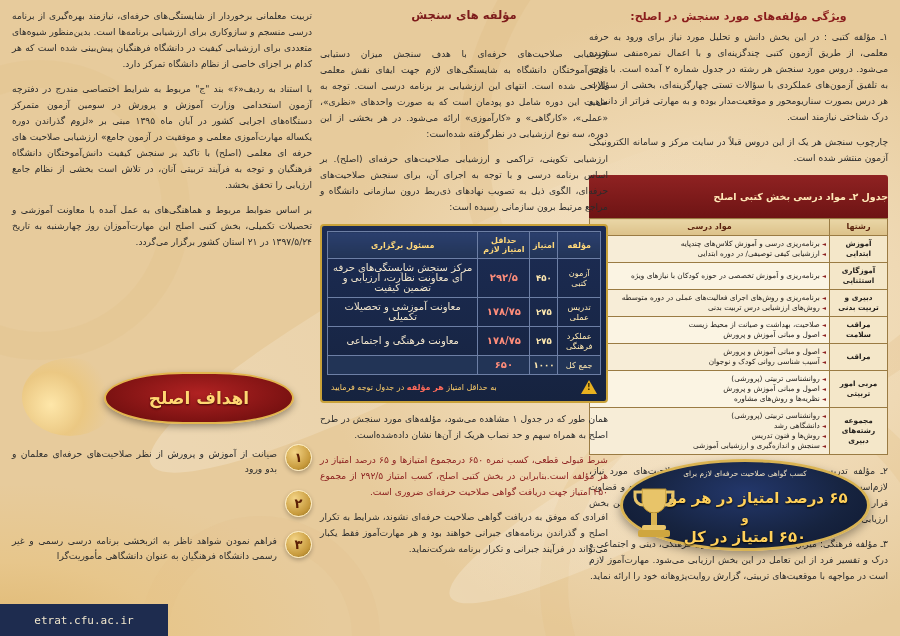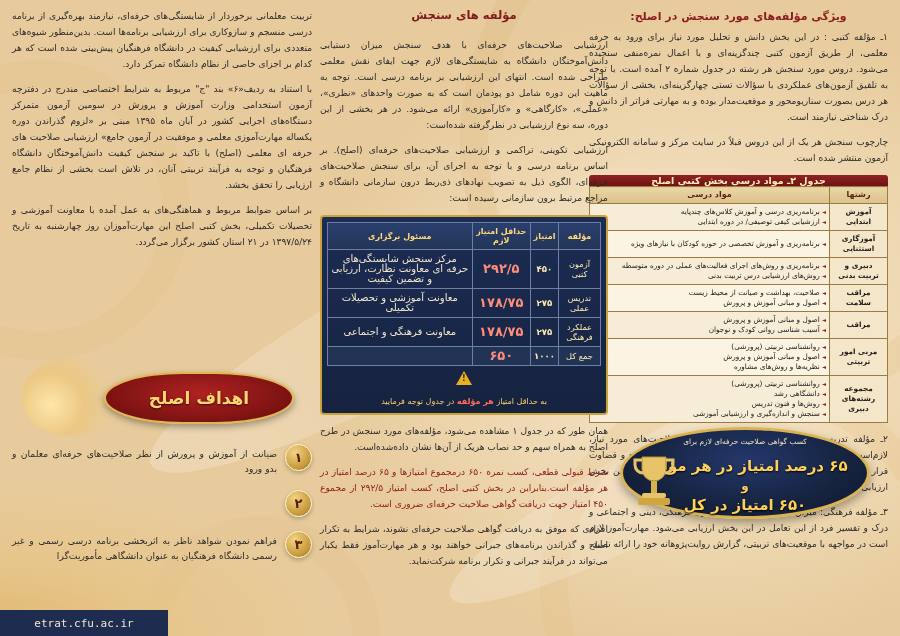--- a/index.html
+++ b/index.html
@@ -54,28 +54,28 @@
   p.body{
     font-size:9.1px; line-height:16px; text-align:justify;
     color:#2b2b2b; margin:0 0 9px 0;
   }
   .sec-title{
     font-size:11px; font-weight:bold; color:#8a1c1c;
     text-align:center; margin:2px 0 6px 0;
   }
   .mid-head{
     font-size:11.5px; font-weight:bold; color:#7d1b1b;
-    text-align:center; margin:0 0 15px 0;
+    text-align:center; margin:0 0 24px 0;
   }
 
   
   .tbl-caption{
     background:linear-gradient(180deg,#8f2222,#6e1414);
     color:#ffe9b8; font-size:9.5px; font-weight:bold;
-    text-align:center; padding:0 0; border-radius:3px 3px 0 0;
+    padding:16px 0; border-radius:3px 3px 0 0;
   }
   table{ border-collapse:collapse; width:100%; }
   .t2 td, .t2 th{
     border:1px solid #9a7b43;
     font-size:7.3px; line-height:10px; padding:3px 3px;
     vertical-align:middle; color:#24201c;
   }
   .t2 th{
     background:linear-gradient(180deg,#e9d6a6,#dcc189);
     font-weight:bold; font-size:8px; color:#5b2410;
@@ -101,28 +101,28 @@
   .t1{ width:100%; }
   .t1 th{
     background:linear-gradient(180deg,#2b3f6e,#223456);
     color:#ffd87a; font-size:8px; font-weight:bold;
     border:1px solid #6d7fa5; padding:4px 2px; text-align:center;
   }
   .t1 td{
     border:1px solid #6d7fa5; color:#f2e6cd;
     font-size:10px; line-height:10px; padding:4px 3px; text-align:center;
   }
-  .t1 td.num{ color:#ff8d7a; font-weight:bold; font-size:13px;}
+  .t1 td.num{ color:#ff8d7a; font-weight:bold; font-size:10px;}
   .t1 td.num2{ color:#ffe9b0; font-weight:bold; font-size:8.6px;}
   .t1 td.mo{ color:#ffe9b0; font-weight:normal; font-size:8.2px;}
   .t1 tr.total td{ background:#223456; }
   .t1note{
     color:#ffcf6a; font-size:8px; text-align:center;
     padding:5px 4px 2px 4px; display:flex; align-items:center;
-    justify-content:space-between; gap:12px;flex-direction:column;
+    justify-content:space-between; gap:6px;
   }
   .warn-tri{
     width:0;height:0;border-left:8px solid transparent;border-right:8px solid transparent;
     border-bottom:14px solid #e8b11f; position:relative; flex:none;
   }
   .warn-tri:after{
     content:"!"; position:absolute; left:-2px; top:3px; font-size:8px;
     color:#3a2a00; font-weight:bold;
   }
   .t1note .red{ color:#ff6b5a; font-weight:bold; }
@@ -179,21 +179,21 @@
     color:#ffd05a; font-size:15px; font-weight:bold; line-height:19px;
     text-shadow:0 1px 2px #000;
   }
   .badge-main small{ font-size:12px; }
   .trophy{
     position:absolute; left:8px; bottom:6px; width:52px; height:62px;
   }
 
   
   .footer{
-    position:absolute; left:0; bottom:0; width:168px; height:26px;
+    position:absolute; left:0; bottom:0; width:168px; height:32px;
     background:#1e2c4f;
     display:flex; align-items:center; justify-content:center;
   }
   .footer span{ color:#f0e6cd; font-size:11px; font-family:"DejaVu Sans Mono","Liberation Mono",monospace; direction:ltr;}
 </style>
 </head>
 <body>
 
 <div class="bg-base"></div>
 <div class="swirl s1"></div>

